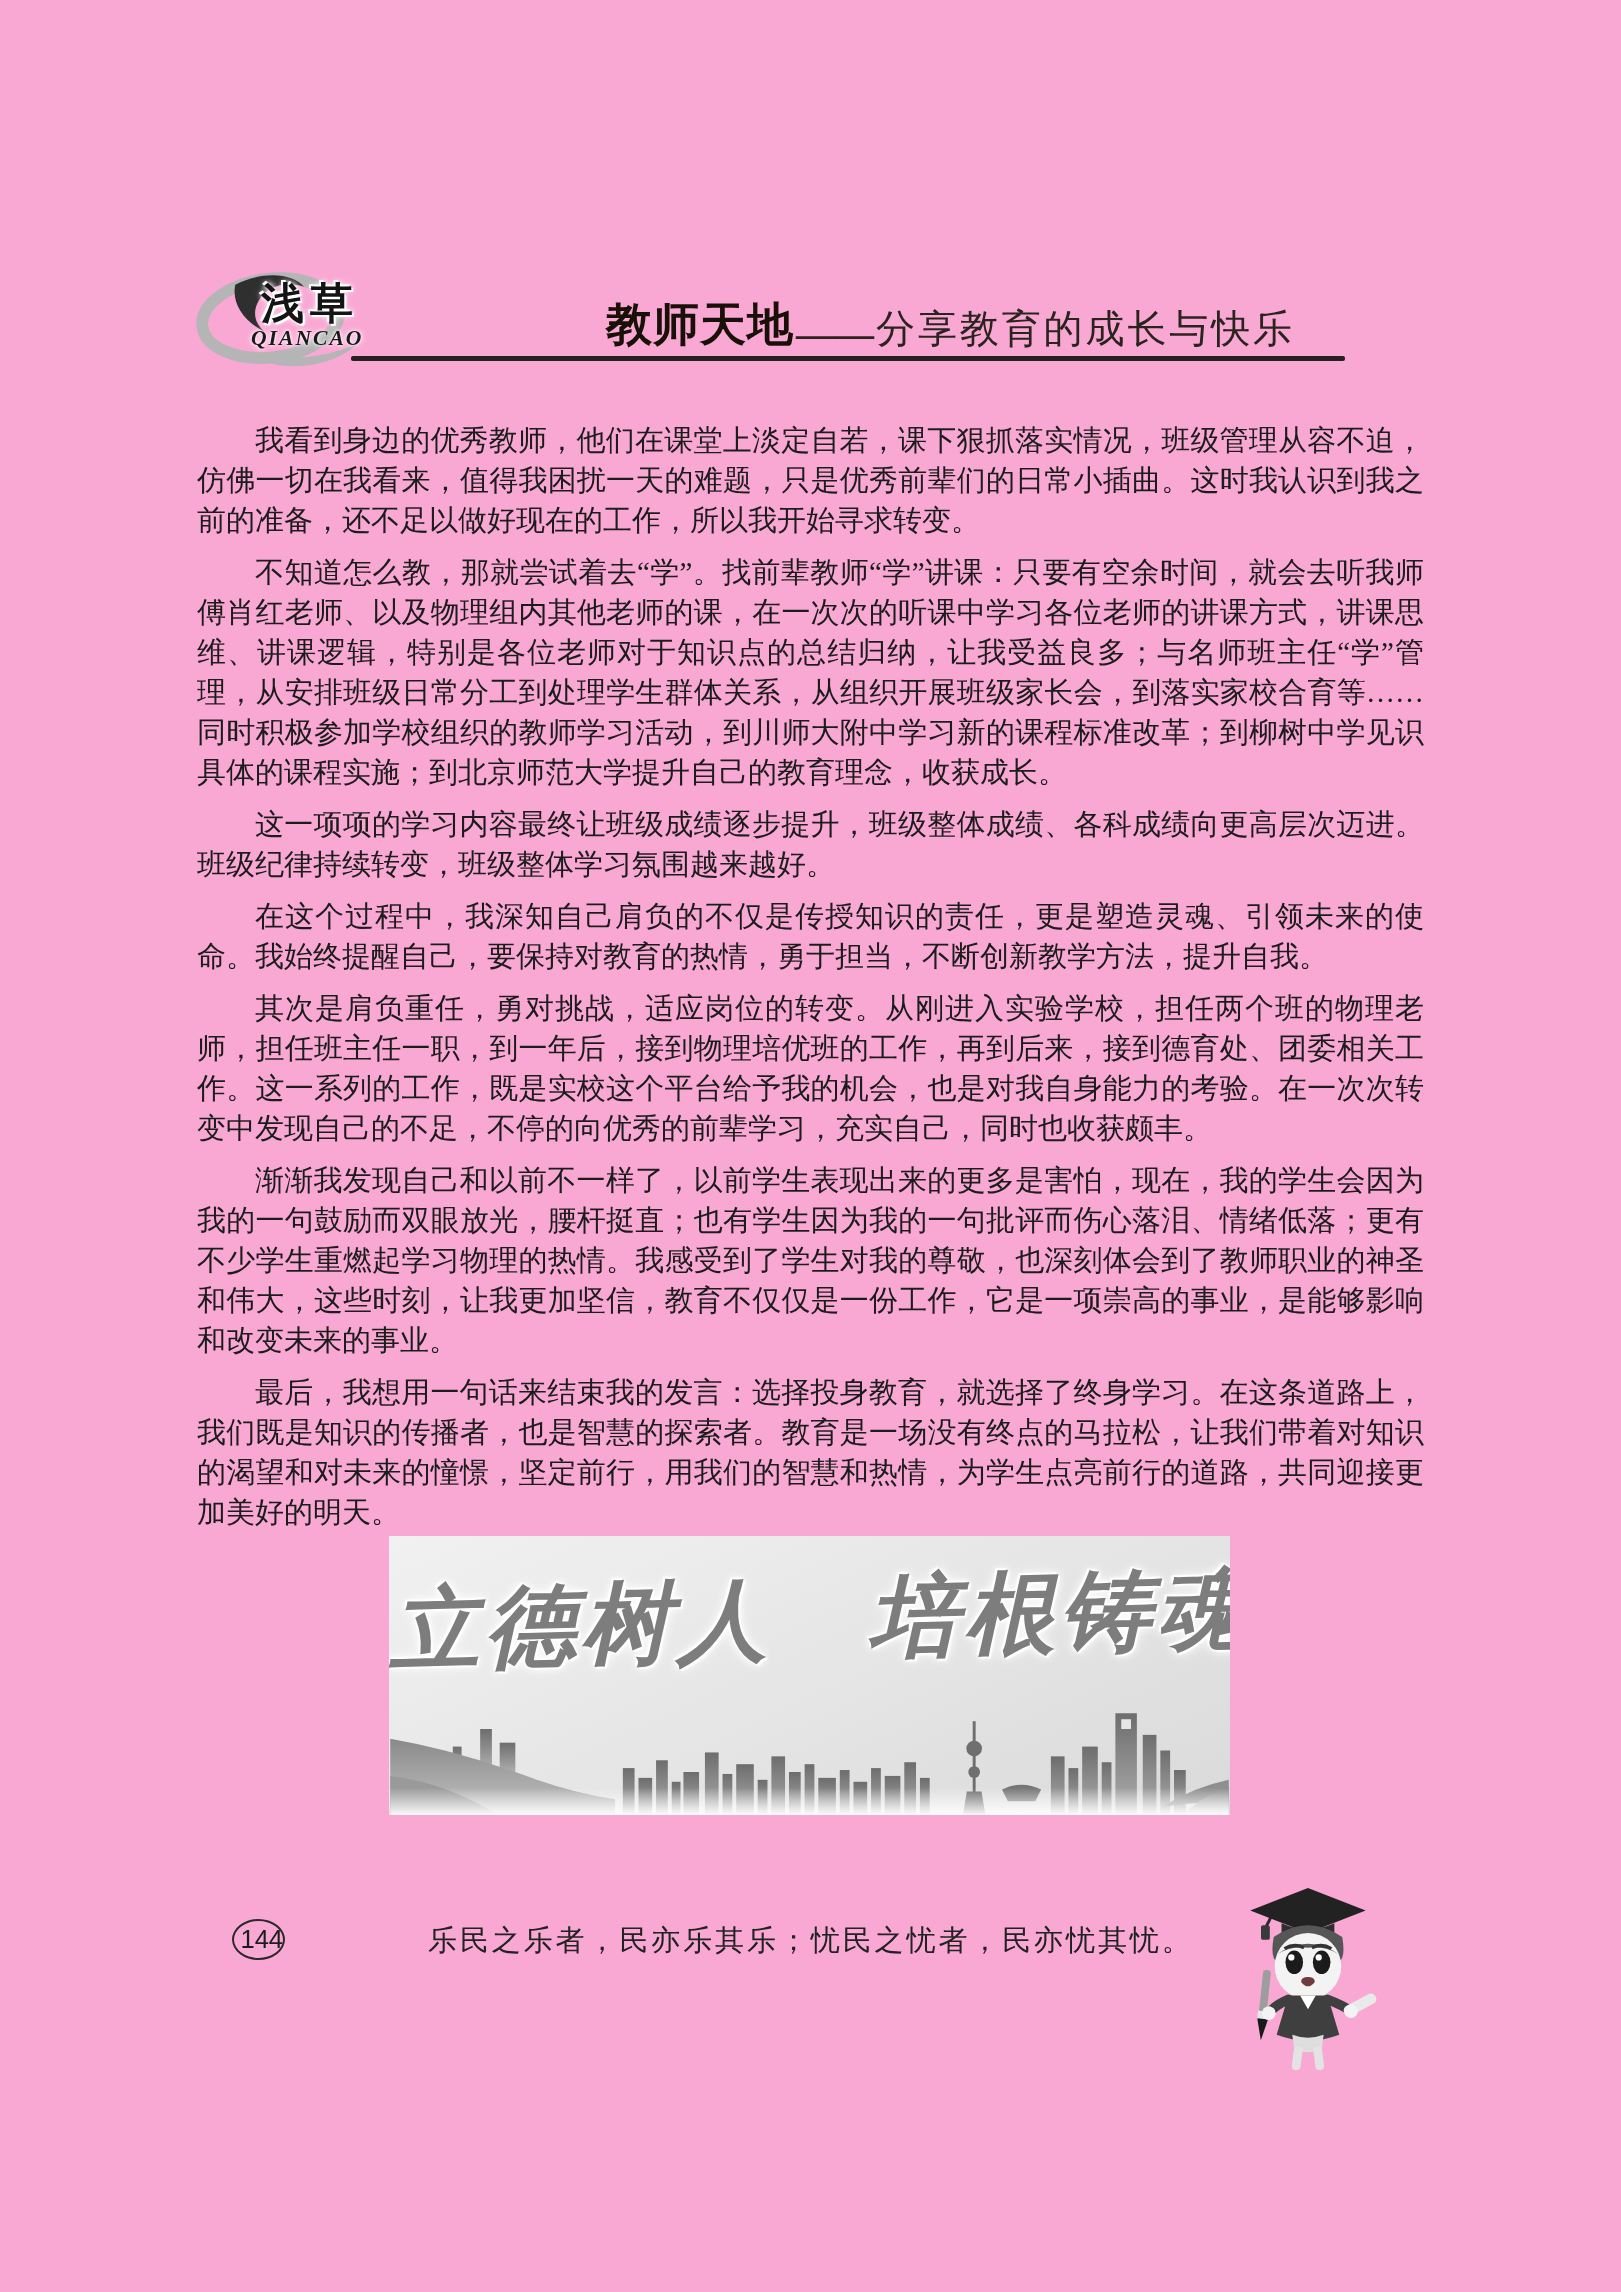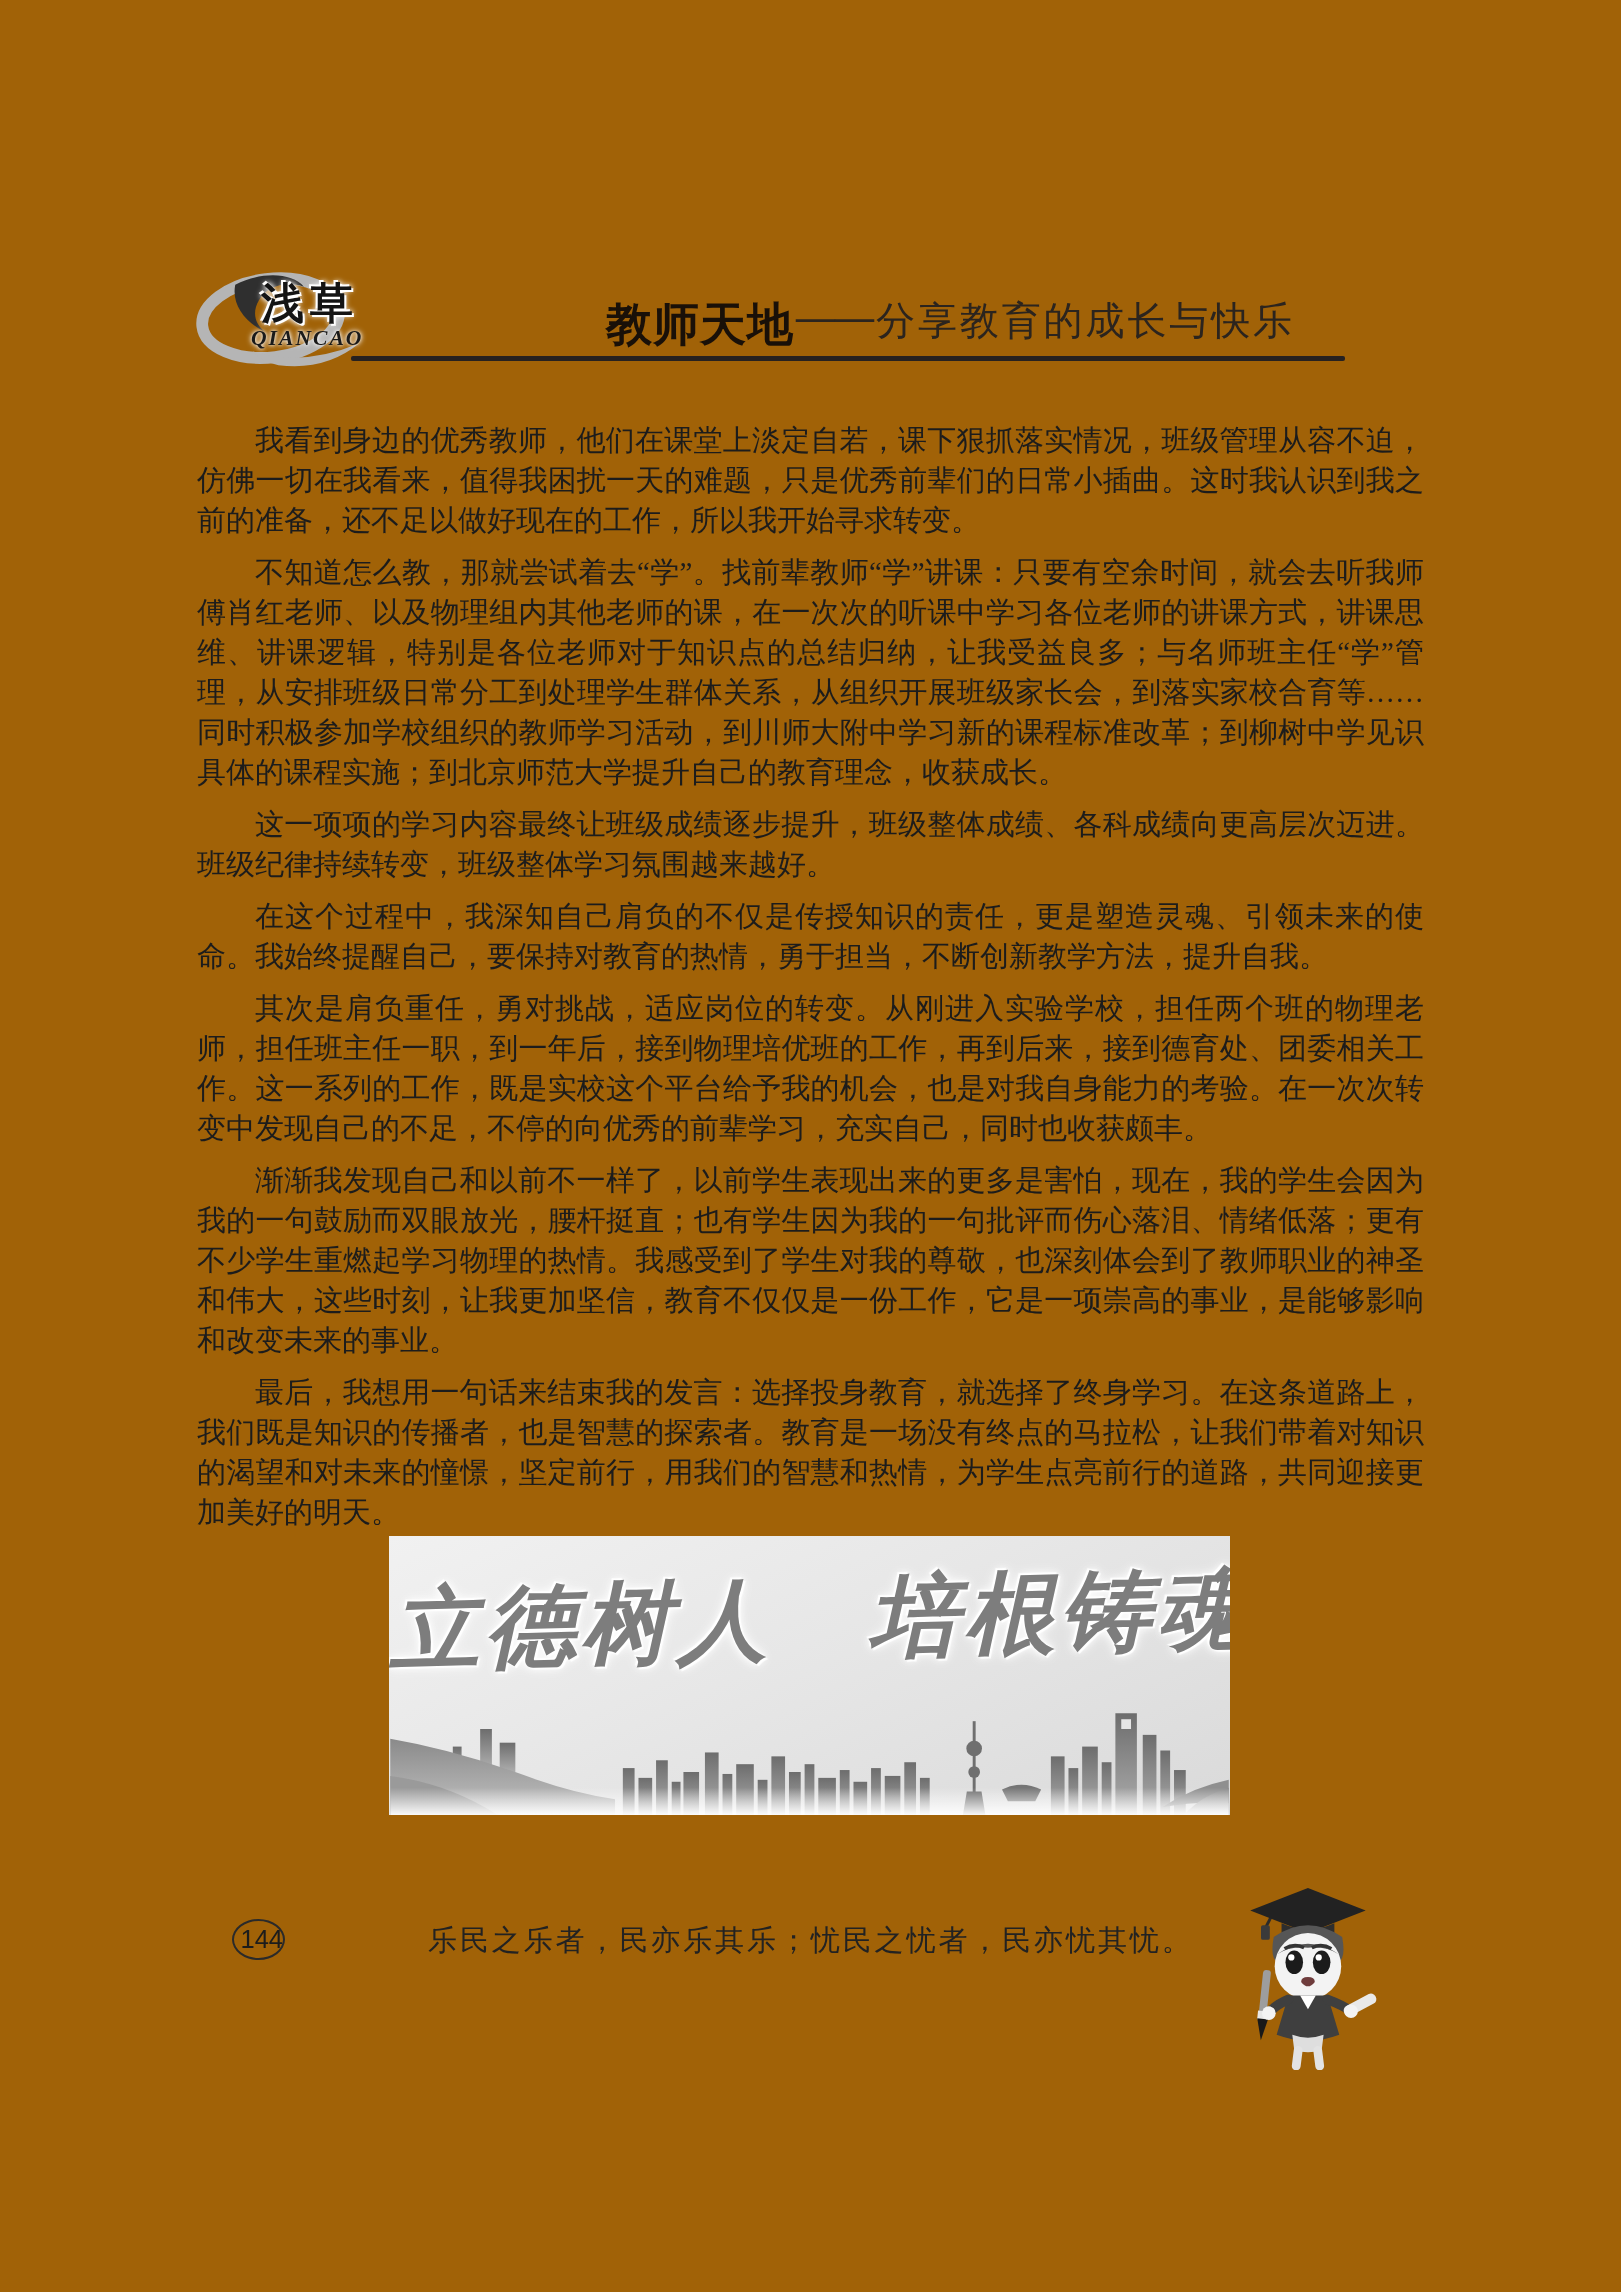--- a/index.html
+++ b/index.html
@@ -1,20 +1,20 @@
 <!DOCTYPE html>
 <html><head>
 <meta charset="utf-8">
 <style>
   html,body{margin:0;padding:0;background:#f2f2f2;}
   .page{
     position:relative;
     width:1621px;height:2293px;
     margin:0 auto;
-    background:#a16207;
+    background:#f9a8d4;
     overflow:hidden;
     font-family:"Liberation Serif","DejaVu Serif",serif;
     color:#1c1c1c;
   }
 
   
   .logo{position:absolute;left:194px;top:267px;width:216px;height:108px;}
   .logo svg{position:absolute;left:0;top:0;}
   .logo-hanzi{
     position:absolute;left:67px;top:13.7px;
@@ -25,21 +25,21 @@
   }
   .logo-latin{
     position:absolute;left:57px;top:59px;
     font-family:Liberation Serif, serif;
     font-style:italic;font-weight:900;font-size:21.6px;letter-spacing:2px;
     color:#1a1a1a;text-shadow:0 0 3.9px #fff,0 0 5.9px #fff;
     white-space:nowrap;
   }
   .header-title{
     position:absolute;left:606px;top:294px;
-    display:flex;align-items:flex-start;white-space:nowrap;
+    display:flex;align-items:flex-end;white-space:nowrap;
   }
   .ht-main{
     font-family:"Liberation Sans","DejaVu Sans",sans-serif;
     font-weight:900;font-size:46px;color:#191008;letter-spacing:1px;
   }
   .ht-dash{font-size:39px;color:#2b241e;font-weight:700;margin:0 2px;}
   .ht-sub{
     font-family:"Liberation Sans","DejaVu Sans",sans-serif;
     font-weight:400;font-size:39px;color:#2b241e;letter-spacing:2.9px;
   }

